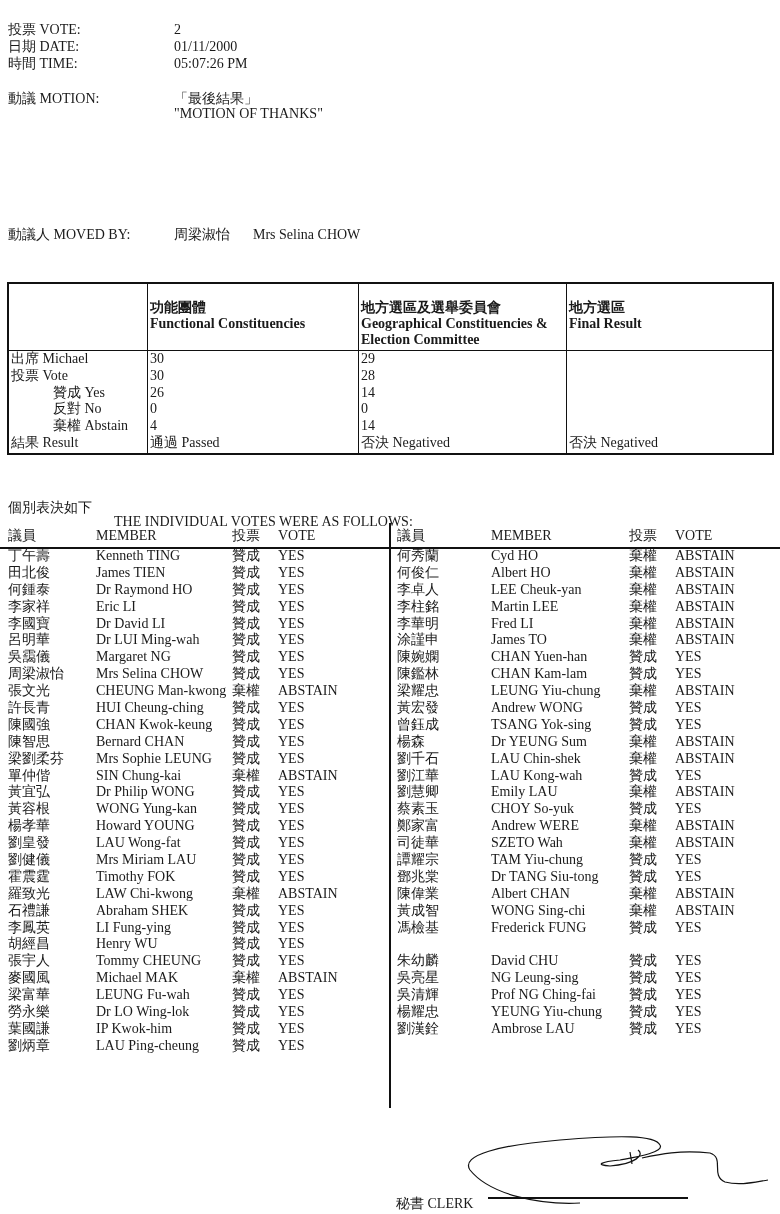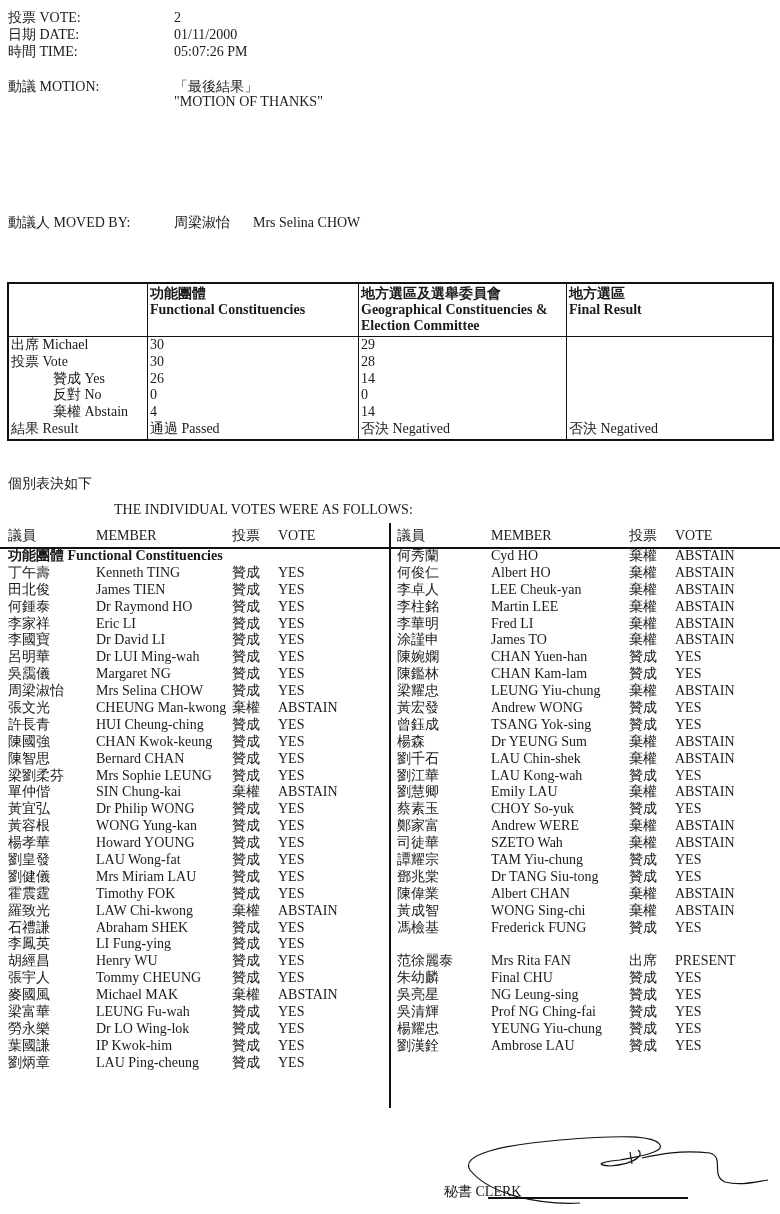--- a/index.html
+++ b/index.html
@@ -1,36 +1,36 @@
 <!DOCTYPE html>
 <html><head>
 <meta charset="utf-8">
 <style>
   html, body { margin: 0; padding: 0; background: #ffffff; }
   body {
     width: 780px; height: 1214px; position: relative; overflow: hidden;
     font-family: "Liberation Serif", "DejaVu Serif", serif;
     color: #1a1a1a; font-size: 14px;
   }
-  .abs { position: absolute; white-space: nowrap; line-height: 16px; }
+  .abs { position: absolute; white-space: nowrap; line-height: 16px; margin-top: 12px; }
 
   
   .hdr-label { left: 8px; }
   .hdr-val { left: 174px; }
 
   
   .sum-table {
     position: absolute; left: 7px; top: 282px; width: 767px;
     border-collapse: collapse; border: 2px solid #111;
   }
   .sum-table td {
     border: 1.5px solid #111; vertical-align: top; padding: 0 2px;
     font-size: 14px; line-height: 16px;
   }
-  .sum-table .head td { height: 50px; padding-top: 2px; }
+  .sum-table .head td { height: 50px; padding-top: 16px; }
   .sum-table .head .b { font-weight: bold; }
   .sum-table .body td { height: 102px; }
   .rowlbl div, .cellcol div { height: 16.8px; }
   .ind { padding-left: 42px; }
 
   
   .list-head-line { position: absolute; left: 0; top: 547px; width: 780px; height: 2px; background: #111; }
   .divider { position: absolute; left: 389px; top: 523px; width: 2px; height: 585px; background: #111; }
   .col { position: absolute; top: 528px; }
   .vrow { position: relative; height: 16.9px; line-height: 16.9px; white-space: nowrap; }
@@ -116,36 +116,33 @@
           <div></div>
           <div></div>
           <div></div>
           <div></div>
       <div>否決 Negatived</div>
     </td>
   </tr>
 </tbody>
   </table>
 
-<div class="abs" style="top:476px; left:8px">個別表決如下</div>
+<div class="abs" style="top:488px; left:8px">個別表決如下</div>
 <div class="abs" style="top:502px; left:114px">THE INDIVIDUAL VOTES WERE AS FOLLOWS:</div>
 
 <div class="list-head-line"></div>
 <div class="divider"></div>
 
 <div class="col left" style="left:8px; width:378px">
   <div class="vrow" style="height:20px">
     <span class="c-zh">議員</span>
     <span class="c-en">MEMBER</span>
     <span class="c-vz">投票</span>
     <span class="c-ve">VOTE</span>
   </div>
-  <div class="vrow sec-title">
-      <span class="c-zh">功能團體 Functional Constituencies</span>
-    </div>
   <div id="fc-rows">
       <div class="vrow">
         <span class="c-zh">丁午壽</span>
         <span class="c-en">Kenneth TING</span>
         <span class="c-vz">贊成</span>
         <span class="c-ve">YES</span>
       </div>
       <div class="vrow">
         <span class="c-zh">田北俊</span>
         <span class="c-en">James TIEN</span>
@@ -466,28 +463,22 @@
       <div class="vrow">
         <span class="c-zh">馮檢基</span>
         <span class="c-en">Frederick FUNG</span>
         <span class="c-vz">贊成</span>
         <span class="c-ve">YES</span>
       </div>
     </div>
   <div class="vrow"></div>
   <div id="ec-rows">
       <div class="vrow">
-        <span class="c-zh">范徐麗泰</span>
-        <span class="c-en">Mrs Rita FAN</span>
-        <span class="c-vz">出席</span>
-        <span class="c-ve">PRESENT</span>
-      </div>
-      <div class="vrow">
         <span class="c-zh">朱幼麟</span>
-        <span class="c-en">Final CHU</span>
+        <span class="c-en">David CHU</span>
         <span class="c-vz">贊成</span>
         <span class="c-ve">YES</span>
       </div>
       <div class="vrow">
         <span class="c-zh">吳亮星</span>
         <span class="c-en">NG Leung-sing</span>
         <span class="c-vz">贊成</span>
         <span class="c-ve">YES</span>
       </div>
       <div class="vrow">
@@ -504,18 +495,18 @@
       </div>
       <div class="vrow">
         <span class="c-zh">劉漢銓</span>
         <span class="c-en">Ambrose LAU</span>
         <span class="c-vz">贊成</span>
         <span class="c-ve">YES</span>
       </div>
     </div>
 </div>
 
-<div class="abs" style="top:1184px; left:444px">秘書 CLERK</div>
+<div class="abs" style="top:1184px; left:396px">秘書 CLERK</div>
 <div class="clerk-line"></div>
 <svg class="sig" width="400" height="94" viewBox="0 0 400 94">
   <path d="M200 83 C160 85 110 75 90 50 C80 35 120 25 180 20 C240 15 275 15 280 25 C285 33 250 38 240 40 C220 42 215 45 230 46 C255 44 265 35 258 30 M262 38 C280 34 300 30 330 33 C345 38 330 55 345 62 C360 66 375 62 388 60" fill="none" stroke="#111" stroke-width="1.2"></path>
   <path d="M250 32 L252 44" stroke="#111" stroke-width="1.2" fill="none"></path>
 </svg>
 
 </body></html>

